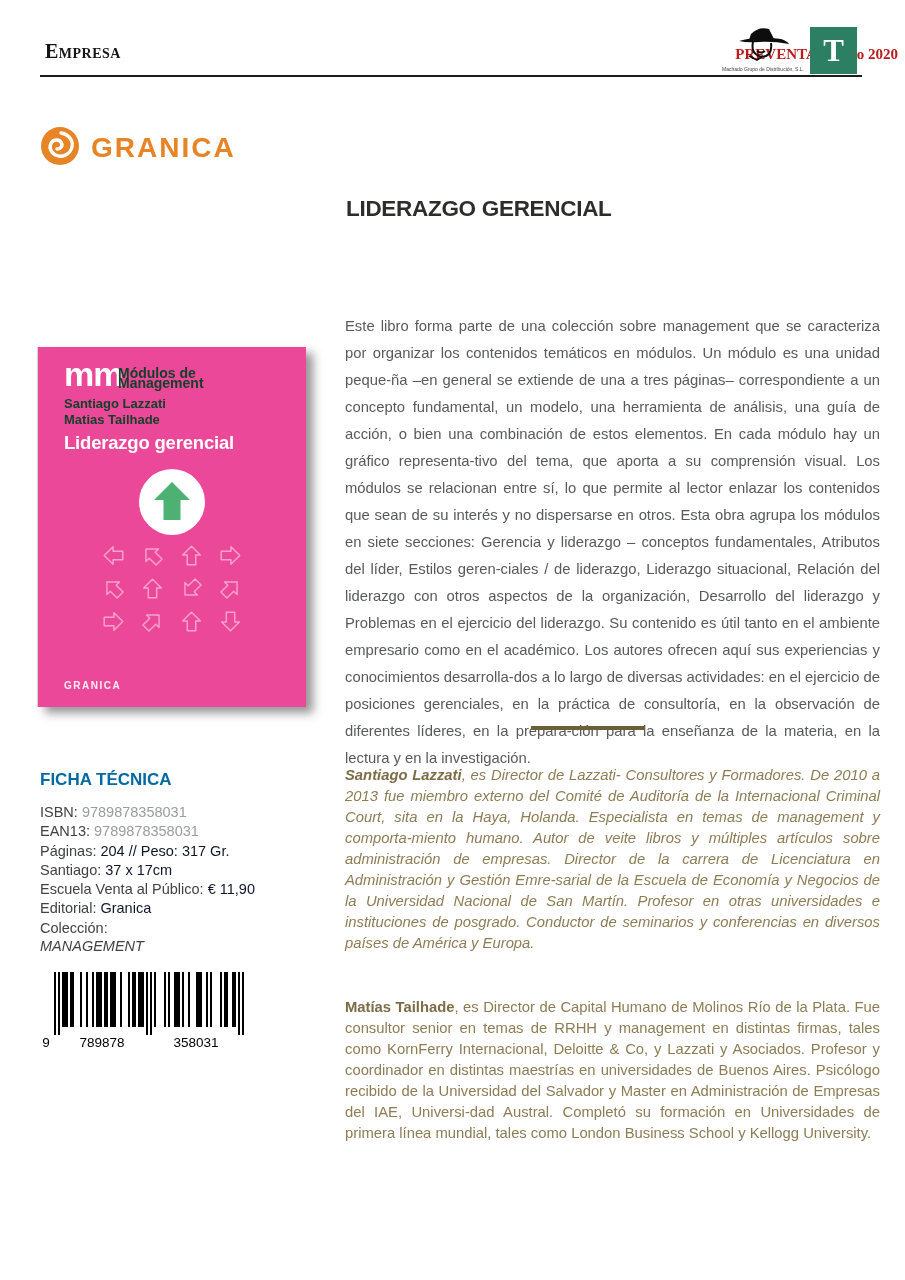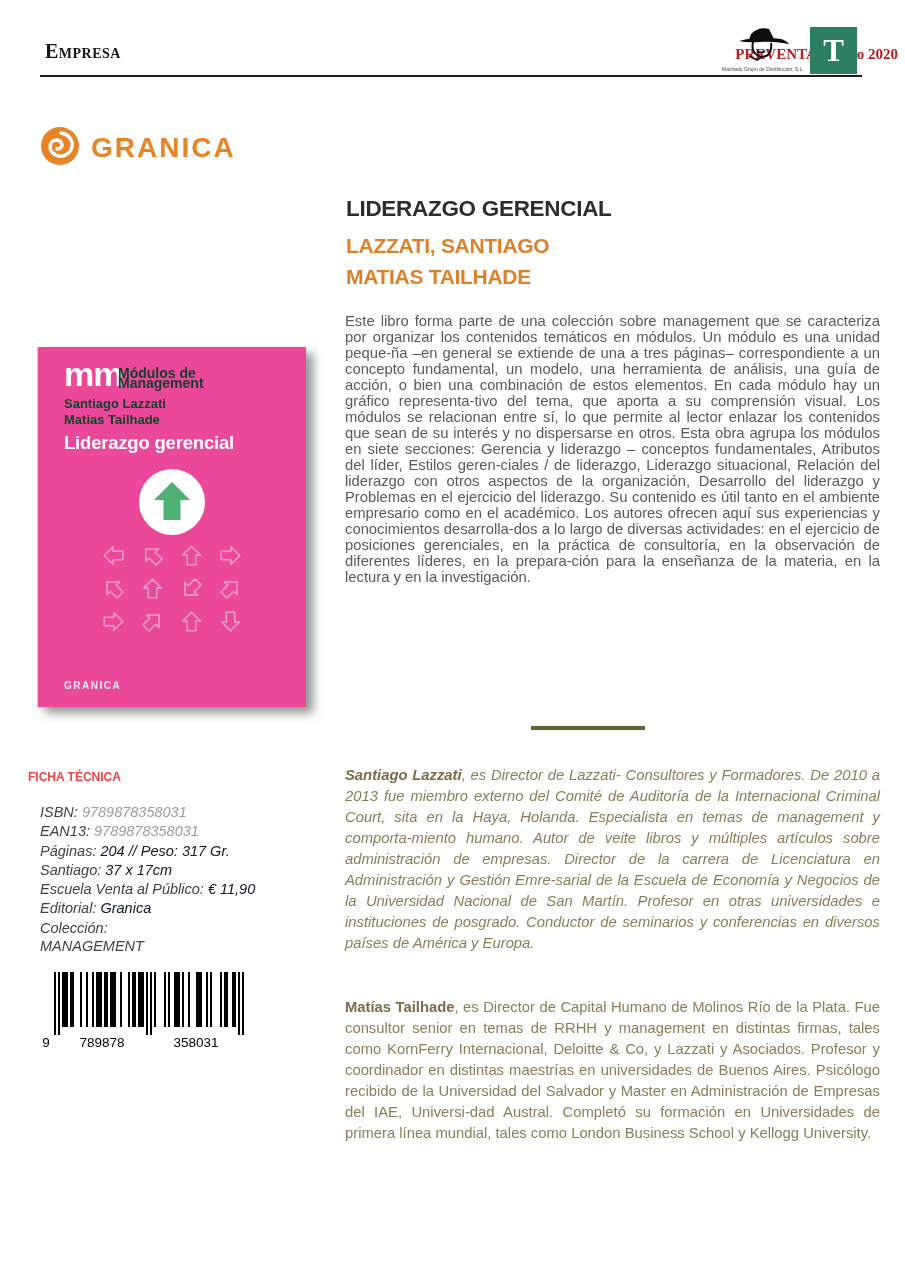--- a/index.html
+++ b/index.html
@@ -20,21 +20,21 @@
 
   
   .glogo{position:absolute;left:40px;top:126px;display:flex;align-items:center;gap:11px;}
   .glogo-name{color:#e78426;font-size:28px;font-weight:bold;letter-spacing:2px;}
 
   
   .book-title{position:absolute;left:346px;top:196px;font-size:22.5px;font-weight:bold;
               color:#2e2d2c;letter-spacing:-.3px;}
   .book-authors{position:absolute;left:346px;top:230px;font-size:21px;font-weight:bold;
                 color:#dd8128;line-height:31px;letter-spacing:-.3px;}
-  .desc{position:absolute;left:345px;top:313px;width:535px;font-size:14.8px;line-height:16px;
+  .desc{position:absolute;left:345px;top:313px;width:535px;font-size:14.8px;line-height:27px;
         color:#58595b;text-align:justify;}
   .divider{position:absolute;left:531px;top:726px;width:114px;height:4px;background:#6b6137;}
   .bio{position:absolute;left:345px;width:535px;font-size:14.8px;line-height:21px;
        color:#8d7d55;text-align:justify;}
   .bio b{color:#7c6d47;}
   .bio-1{top:750px;font-style:italic;}
   .bio-2{top:982px;}
 
   
   .cover{position:absolute;left:38px;top:347px;width:268px;height:360px;background:#ec4899;
@@ -46,22 +46,22 @@
   .cov-title{position:absolute;left:26px;top:85px;color:#ffffff;font-weight:bold;font-size:18.5px;letter-spacing:-.2px;}
   .cov-circle{position:absolute;left:101px;top:122px;width:66px;height:66px;}
   .arrow-grid{position:absolute;left:50%;top:192px;transform:translateX(-50%);
               display:grid;grid-template-columns:repeat(4,39px);grid-auto-rows:33px;
               justify-items:center;align-items:center;}
   .agcell{width:27px;height:27px;}
   .cov-pub{position:absolute;left:26px;bottom:16px;color:rgba(255,255,255,.9);font-weight:bold;
            font-size:10px;letter-spacing:1.5px;}
 
   
-  .ficha-h{position:absolute;left:28px;top:770px;font-size:12px;font-weight:bold;color:#ef4444;}
-  .ficha-list{position:absolute;left:40px;top:803px;font-size:14.5px;line-height:19.3px;color:#414244;font-style:italic;}
+  .ficha-h{position:absolute;left:40px;top:770px;font-size:17px;font-weight:bold;color:#0369a1;}
+  .ficha-list{position:absolute;left:40px;top:803px;font-size:14.5px;line-height:19.3px;color:#414244;}
   .ficha-list .fv{color:#0f172a;}
   .ficha-list .fv.muted{color:#9a9c9e;}
   .ficha-collection{position:absolute;left:40px;top:938px;font-size:14.5px;font-style:italic;color:#414244;}
 
   
   .barcode{position:absolute;left:40px;top:972px;}
   .barcode svg rect{fill:#000;}
 </style>
 </head>
 <body>
@@ -94,24 +94,20 @@
     <span>
       <svg width="40" height="40" viewBox="0 0 40 40">
         <circle cx="20" cy="20" r="19" fill="#e78426"></circle>
         <path d="M21 7 C30 8.5 34 16 31.5 22.5 C29 29 21.5 32 15.5 29 C10.5 26.5 8.5 20.5 11.5 16.5 C14 13 19.5 13.2 21.5 17 C23 20 20.5 23.5 17 23" fill="none" stroke="#ffffff" stroke-width="3.4" stroke-linecap="round"></path>
       </svg>
     </span>
     <span class="glogo-name">GRANICA</span>
   </div>
 
   <div class="book-title">LIDERAZGO GERENCIAL</div>
-  <div class="book-authors">
-    <div>LAZZATI, SANTIAGO</div>
-    <div>MATIAS TAILHADE</div>
-  </div>
 
   <div class="desc">Este libro forma parte de una colección sobre management que se caracteriza por organizar los contenidos temáticos en módulos. Un módulo es una unidad peque-ña –en general se extiende de una a tres páginas– correspondiente a un concepto fundamental, un modelo, una herramienta de análisis, una guía de acción, o bien una combinación de estos elementos. En cada módulo hay un gráfico representa-tivo del tema, que aporta a su comprensión visual. Los módulos se relacionan entre sí, lo que permite al lector enlazar los contenidos que sean de su interés y no dispersarse en otros. Esta obra agrupa los módulos en siete secciones: Gerencia y liderazgo – conceptos fundamentales, Atributos del líder, Estilos geren-ciales / de liderazgo, Liderazgo situacional, Relación del liderazgo con otros aspectos de la organización, Desarrollo del liderazgo y Problemas en el ejercicio del liderazgo. Su contenido es útil tanto en el ambiente empresario como en el académico. Los autores ofrecen aquí sus experiencias y conocimientos desarrolla-dos a lo largo de diversas actividades: en el ejercicio de posiciones gerenciales, en la práctica de consultoría, en la observación de diferentes líderes, en la prepara-ción para la enseñanza de la materia, en la lectura y en la investigación.</div>
 
   <div class="cover">
     <div class="cov-mm">mm</div>
     <div class="cov-series">
       <div>Módulos de</div>
       <div>Management</div>
     </div>
     <div class="cov-authors">

